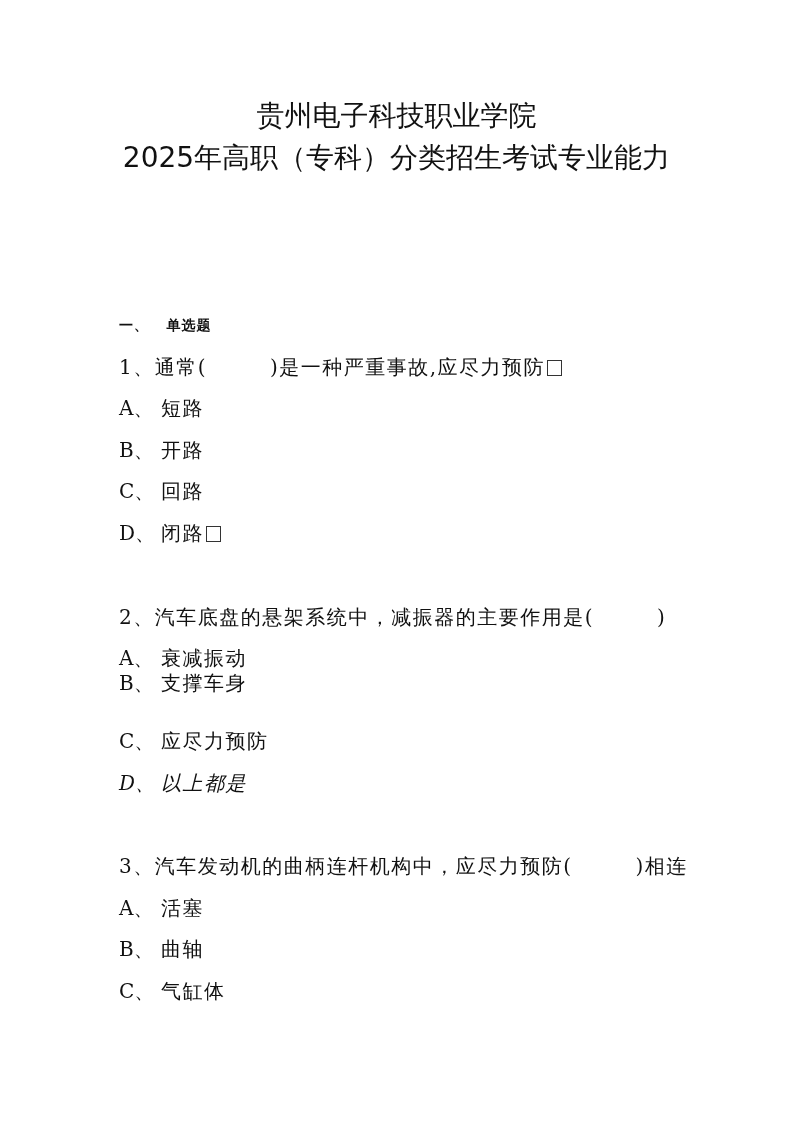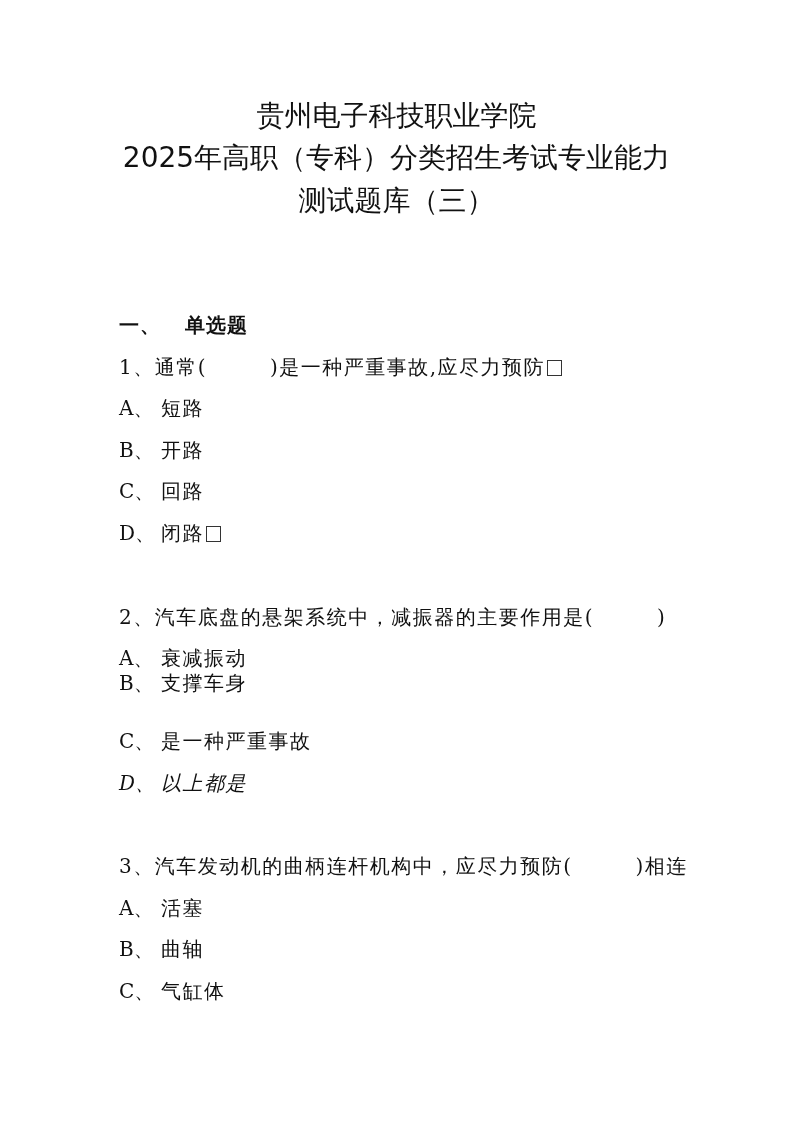--- a/index.html
+++ b/index.html
@@ -10,45 +10,44 @@
              font-family: "DejaVu Sans", "Liberation Sans", sans-serif;
              font-size: 28px; line-height: 34px; color: #111111; letter-spacing: 0px; }
     .t1 { top: 99px; }
     .t2 { top: 141px; }
     .t3 { top: 184px; }
     .subtitle { position: absolute; left: 0; width: 793px; top: 231px; text-align: center;
                 font-family: "DejaVu Sans", "Liberation Sans", sans-serif;
                 font-size: 15px; line-height: 20px; color: #222222; letter-spacing: 1px; }
     .line { position: absolute; left: 119px; font-size: 20px; line-height: 22px; color: #111111;
             white-space: pre; letter-spacing: 1.5px; }
-    .section { font-family: "DejaVu Sans", "Liberation Sans", sans-serif; font-weight: bold; font-size: 20px; letter-spacing: 1px; }
+    .section { font-family: "DejaVu Sans", "Liberation Sans", sans-serif; font-weight: bold; font-size: 14px; letter-spacing: 1px; }
     .opt-letter { display: inline-block; width: 42px; letter-spacing: 0; }
     .box { display: inline-block; width: 13px; height: 14px; border: 1px solid #333; vertical-align: -2px; margin-left: 2px; }
   </style>
 </head>
 <body>
 
 <div class="page">
 
   <div class="title t1">贵州电子科技职业学院</div>
   <div class="title t2">2025年高职（专科）分类招生考试专业能力</div>
-  <div class="title t3">测试题库（三）</div>
 
   <div class="line section" style="top:314px;">一、   单选题</div>
 
   <div class="line" style="top:356px;"><span>1、</span><span>通常(        )是一种严重事故,应尽力预防</span><span class="box"></span></div>
   <div class="line" style="top:397px;"><span class="opt-letter">A、</span><span>短路</span></div>
   <div class="line" style="top:439px;"><span class="opt-letter">B、</span><span>开路</span></div>
   <div class="line" style="top:480px;"><span class="opt-letter">C、</span><span>回路</span></div>
   <div class="line" style="top:522px;"><span class="opt-letter">D、</span><span>闭路</span><span class="box"></span></div>
 
   <div class="line" style="top:606px;"><span>2、</span><span>汽车底盘的悬架系统中，减振器的主要作用是(        )</span></div>
   <div class="line" style="top:647px;"><span class="opt-letter">A、</span><span>衰减振动</span></div>
   <div class="line" style="top:672px;"><span class="opt-letter">B、</span><span>支撑车身</span></div>
-  <div class="line" style="top:730px;"><span class="opt-letter">C、</span><span>是一种严重事故</span></div>
+  <div class="line" style="top:730px;"><span class="opt-letter">C、</span><span>应尽力预防</span></div>
   <div class="line" style="top:772px;font-style:italic;"><span class="opt-letter">D、</span><span>以上都是</span></div>
 
   <div class="line" style="top:855px;"><span>3、</span><span>汽车发动机的曲柄连杆机构中，应尽力预防(        )相连</span></div>
   <div class="line" style="top:897px;"><span class="opt-letter">A、</span><span>活塞</span></div>
   <div class="line" style="top:938px;"><span class="opt-letter">B、</span><span>曲轴</span></div>
   <div class="line" style="top:980px;"><span class="opt-letter">C、</span><span>气缸体</span></div>
 
 </div>
 
 </body></html>

